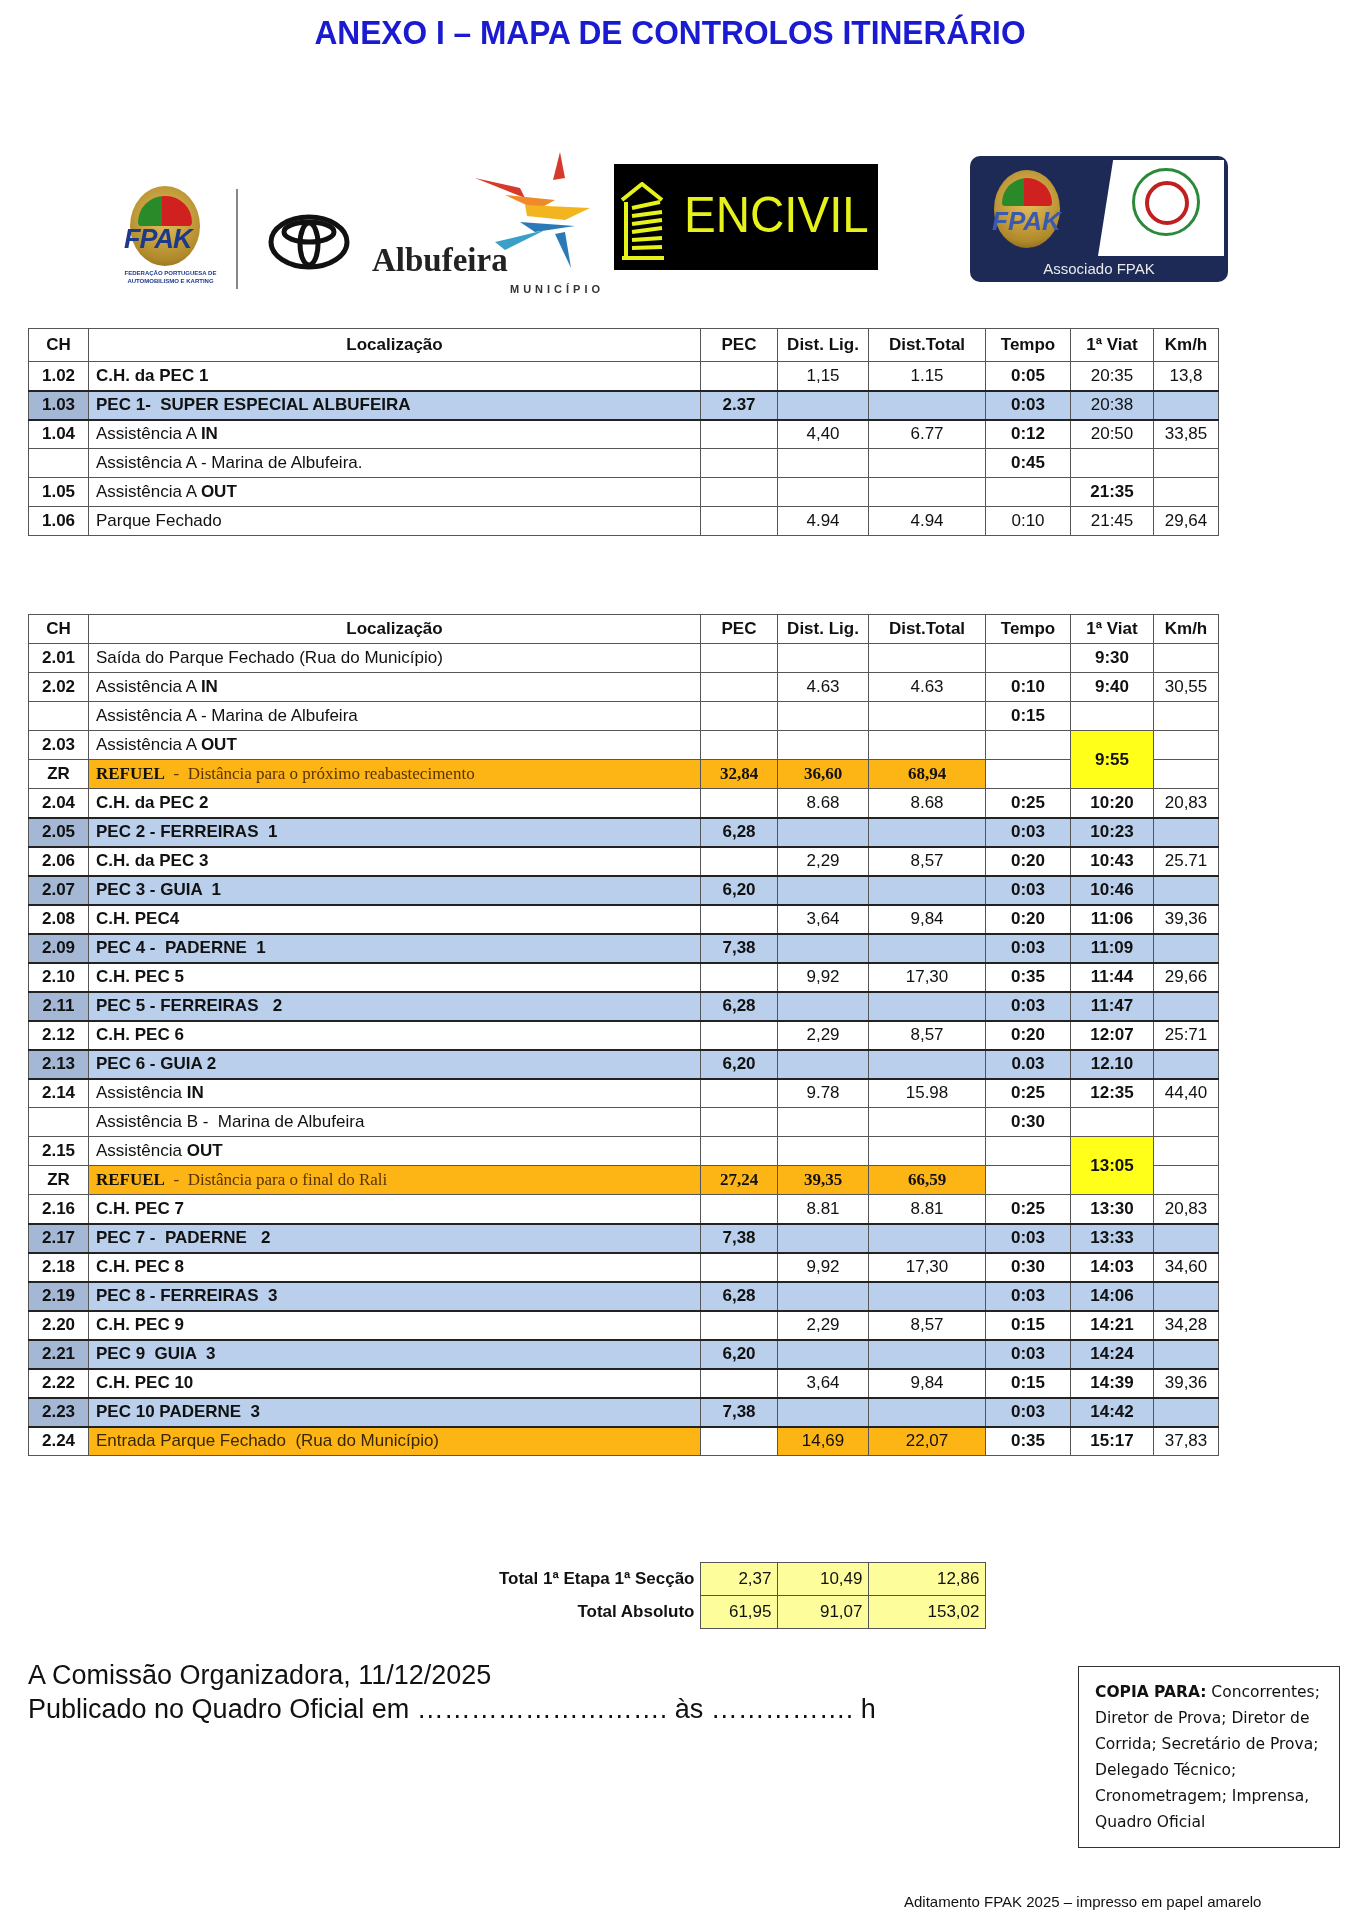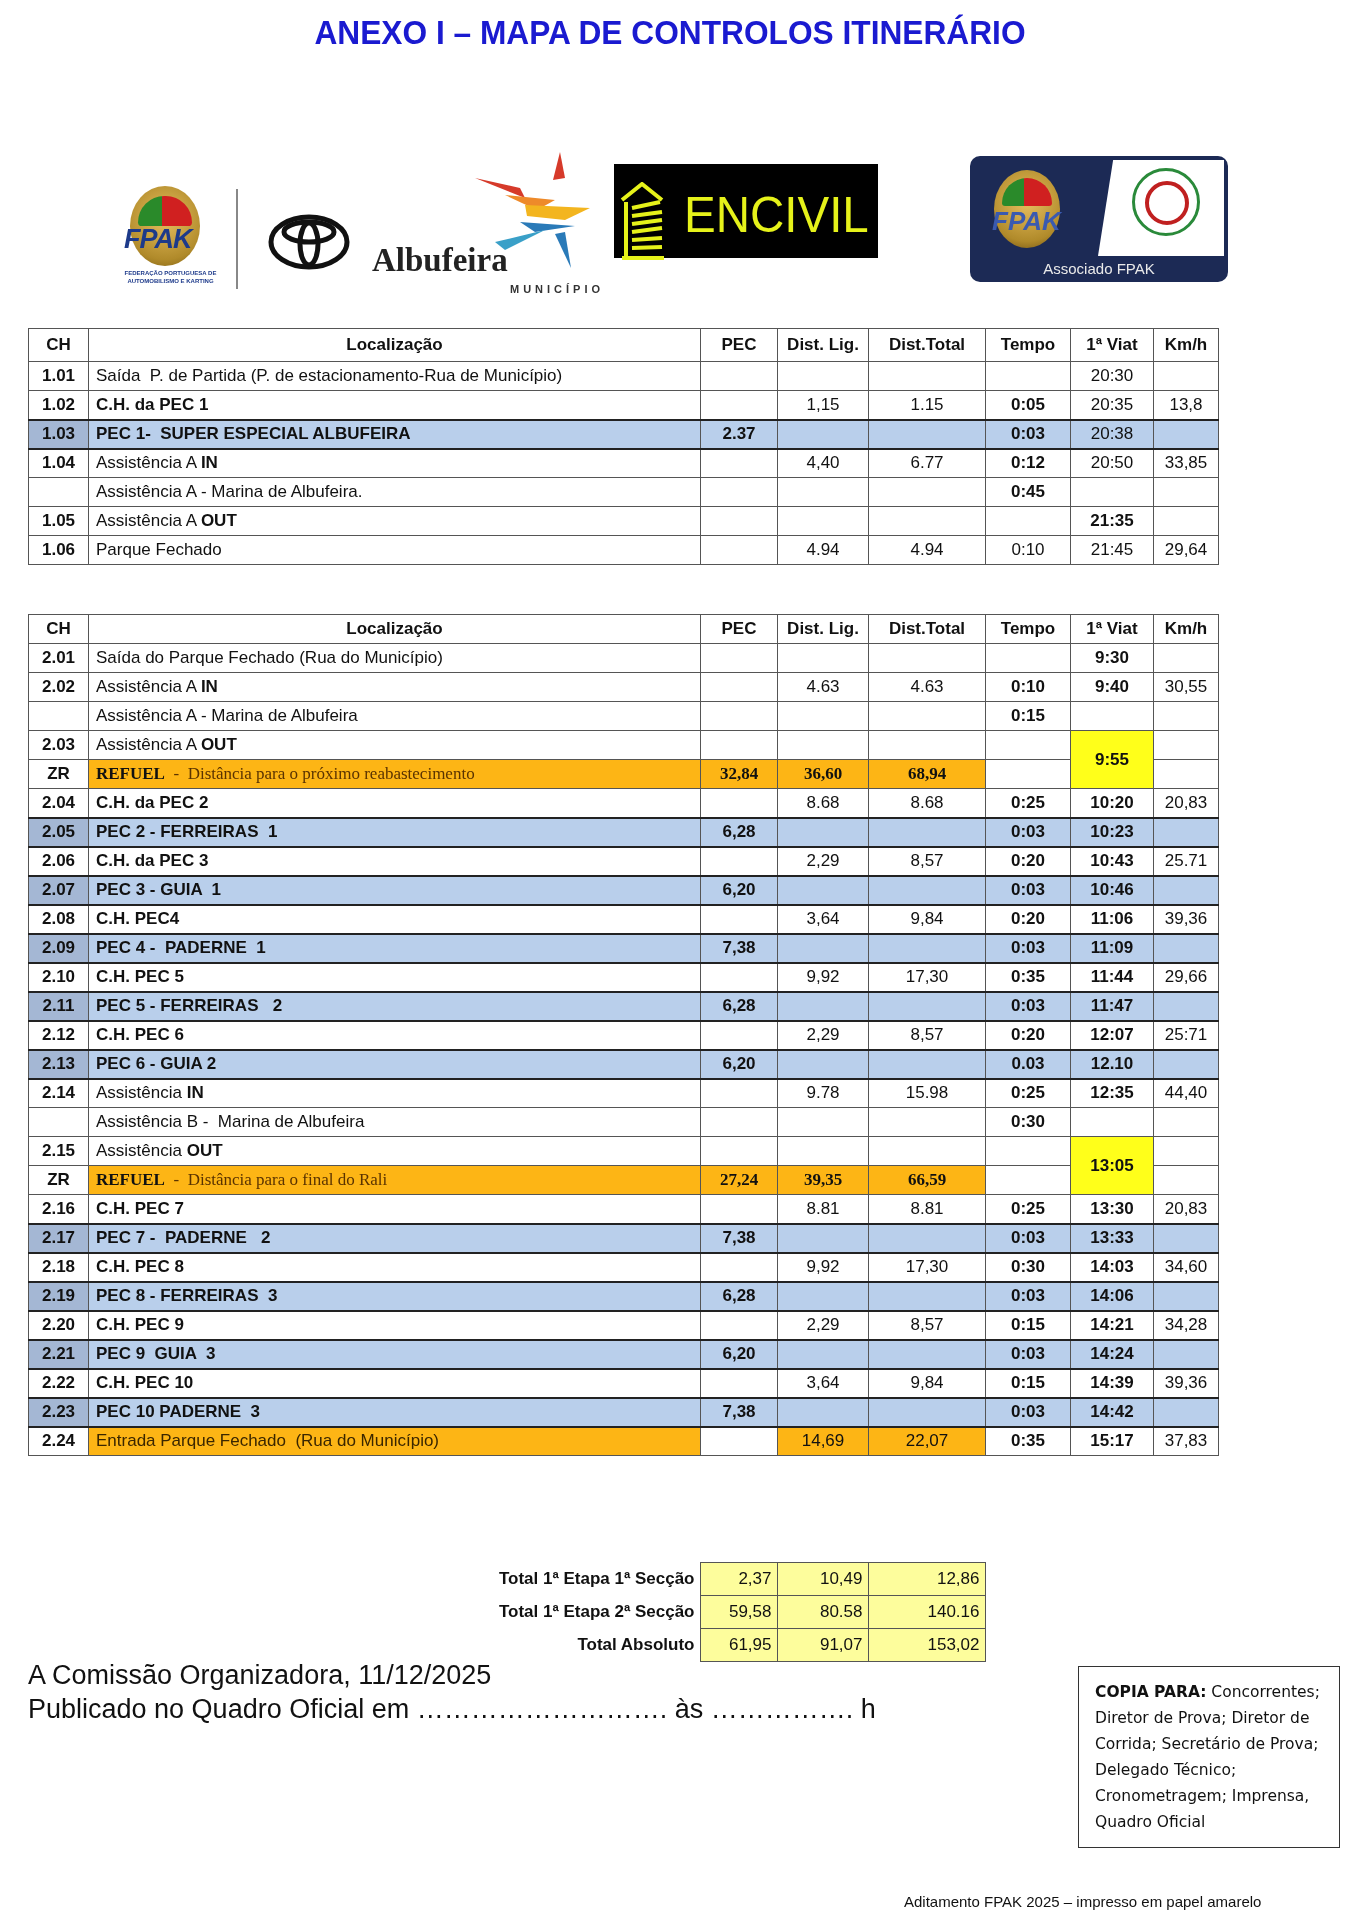--- a/index.html
+++ b/index.html
@@ -19,21 +19,21 @@
                 color: #1d3a8a; font-family: "Liberation Sans", sans-serif; letter-spacing: -1px; }
   .fpak .sub { position: absolute; left: 0; top: 83px; width: 105px; font-size: 6px; line-height: 8px; color: #1d3a8a;
                font-weight: bold; text-align: center; }
   .divider { position: absolute; left: 236px; top: 189px; width: 2px; height: 100px; background: #888; }
   .toyota { left: 268px; top: 214px; width: 82px; height: 56px; }
   .albufeira { left: 370px; top: 150px; width: 225px; height: 148px; }
   .albufeira .star { position: absolute; left: 95px; top: 0; width: 130px; height: 120px; }
   .albufeira .word { position: absolute; left: 2px; top: 92px; font-family: "Liberation Serif", serif; font-weight: bold;
                      font-size: 33px; color: #222; }
   .albufeira .mun { position: absolute; left: 140px; top: 133px; font-size: 11px; letter-spacing: 4px; color: #333; font-weight: bold; }
-  .encivil { left: 614px; top: 164px; width: 264px; height: 94px; background: #000; }
+  .encivil { left: 614px; top: 164px; width: 264px; height: 106px; background: #000; }
   .encivil .word { position: absolute; left: 70px; top: 22px; font-size: 50px; color: #e6f21a; font-family: "Liberation Sans", sans-serif;
                    letter-spacing: 0px; transform: scaleX(0.95); transform-origin: left; }
   .encivil svg { position: absolute; left: 6px; top: 18px; }
   .assoc { left: 970px; top: 156px; width: 258px; height: 126px; border-radius: 10px; background: #1c2a55; overflow: hidden; }
   .assoc .white { position: absolute; left: 128px; top: 4px; width: 126px; height: 96px; background: #fff;
                   clip-path: polygon(12% 0, 100% 0, 100% 100%, 0 100%); }
   .assoc .medal { position: absolute; left: 24px; top: 14px; width: 66px; height: 78px; border-radius: 50%;
                   background: radial-gradient(circle at 50% 40%, #e8c060, #b08a2a 70%, #6a4c10); }
   .assoc .flag { position: absolute; left: 32px; top: 22px; width: 50px; height: 28px; border-radius: 25px 25px 3px 3px;
                  background: linear-gradient(90deg, #2a8a2a 0 45%, #d02020 45% 100%); }
@@ -150,30 +150,20 @@
       <th>PEC</th>
       <th>Dist. Lig.</th>
       <th>Dist.Total</th>
       <th>Tempo</th>
       <th>1ª Viat</th>
       <th>Km/h</th>
     </tr>
   </thead>
   <tbody id="sec1">
       <tr>
-        <td class="ch">1.01</td>
-        <td class="loc" style="white-space: pre;">Saída  P. de Partida (P. de estacionamento-Rua de Município)</td>
-        <td class="num"></td>
-        <td class="num"></td>
-        <td class="num"></td>
-        <td class="num b"></td>
-        <td class="num">20:30</td>
-        <td class="num"></td>
-      </tr>
-      <tr>
         <td class="ch">1.02</td>
         <td class="loc b" style="white-space: pre;">C.H. da PEC 1</td>
         <td class="num"></td>
         <td class="num">1,15</td>
         <td class="num">1.15</td>
         <td class="num b">0:05</td>
         <td class="num">20:35</td>
         <td class="num">13,8</td>
       </tr>
       <tr class="pec">
@@ -542,26 +532,20 @@
       <col style="width:117px">
     </colgroup>
   <tbody>
     <tr>
       <td class="lbl">Total 1ª Etapa 1ª Secção</td>
       <td class="val">2,37</td>
       <td class="val">10,49</td>
       <td class="val">12,86</td>
     </tr>
     <tr>
-      <td class="lbl">Total 1ª Etapa 2ª Secção</td>
-      <td class="val">59,58</td>
-      <td class="val">80.58</td>
-      <td class="val">140.16</td>
-    </tr>
-    <tr>
       <td class="lbl">Total Absoluto</td>
       <td class="val">61,95</td>
       <td class="val">91,07</td>
       <td class="val">153,02</td>
     </tr>
   </tbody>
 </table>
 
 <div class="signature">
   <div>A Comissão Organizadora, 11/12/2025</div>

